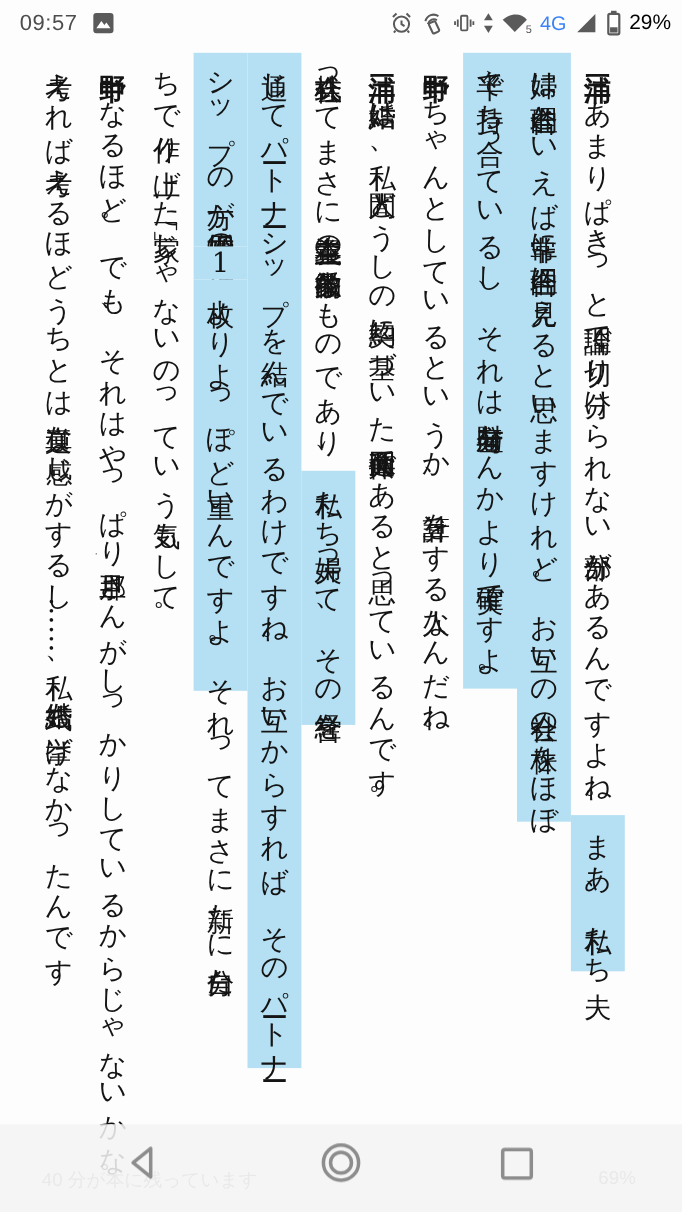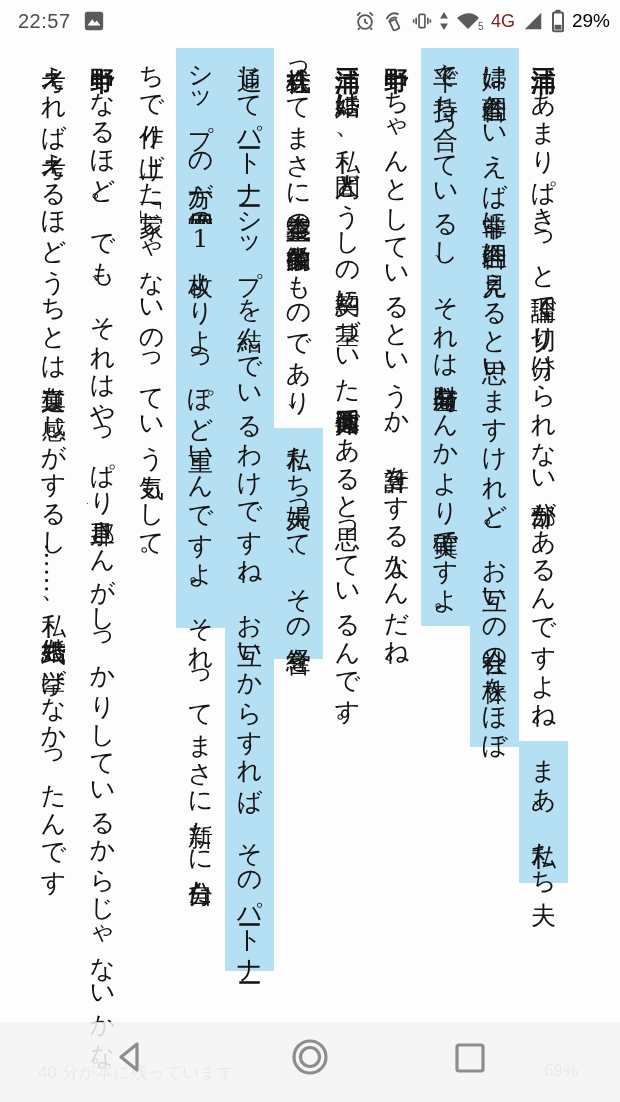--- a/index.html
+++ b/index.html
@@ -11,21 +11,21 @@
 
   
   .status-bar{
     position:absolute;top:0;left:0;right:0;height:38px;
     display:flex;justify-content:space-between;align-items:center;
     padding:2px 10px 0 18px;color:#585858;z-index:3;
   }
   .sb-left{display:flex;align-items:center;gap:12px;}
   .sb-time{font-size:20px;color:#4d4d4d;letter-spacing:0.5px;}
   .sb-right{display:flex;align-items:center;gap:7px;}
-  .sb-lbl{font-size:18px;color:#7f1d1d;}
+  .sb-lbl{font-size:18px;color:#3b82f6;}
   .sb-pct{font-size:19px;color:#000000;}
   .sbi{display:block;}
 
   
   .reader{
     position:absolute;top:48px;right:52px;z-index:1;
     writing-mode:vertical-rl;text-orientation:mixed;
     font-family:"DejaVu Serif","Liberation Serif",serif;
     font-size:25px;letter-spacing:0.45px;color:#141414;
   }
@@ -49,21 +49,21 @@
   }
   .nav-ico{position:absolute;}
 </style>
 </head>
 <body>
 
 <div class="screen">
 
   <header class="status-bar">
     <div class="sb-left">
-      <span class="sb-time">22:57</span>
+      <span class="sb-time">09:57</span>
       <svg class="sbi" width="22" height="22" viewBox="0 0 24 24">
         <rect x="2" y="2" width="20" height="20" rx="3" fill="#5a5a5a"></rect>
         <polygon points="5,17 10,10 13,14 15,11.5 19,17" fill="#ffffff"></polygon>
       </svg>
     </div>
     <div class="sb-right">
       <svg class="sbi" width="22" height="22" viewBox="0 0 24 24" fill="none" stroke="#5a5a5a" stroke-width="2">
         <circle cx="12" cy="13" r="7.5"></circle>
         <path d="M12 9.5 V13 L15 15"></path>
         <path d="M3.5 6 L7 2.5"></path>

